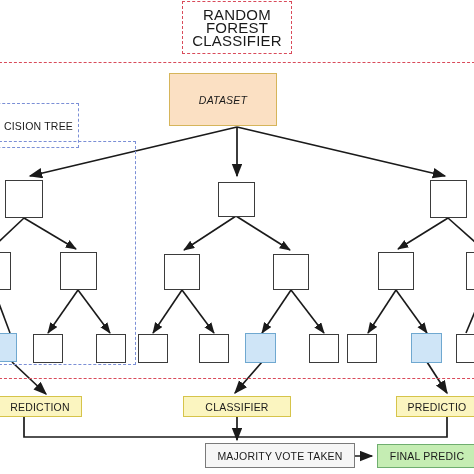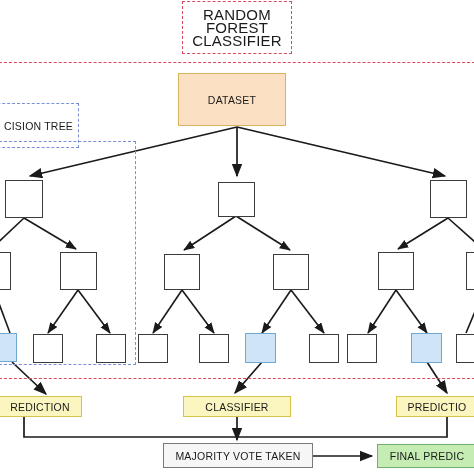--- a/index.html
+++ b/index.html
@@ -13,21 +13,21 @@
   .tree-node.hl{background:#cfe5f7;border-color:#6fa8d0;}
   .titlebox{border:1.7px dashed #d94a5a;background:transparent;
             color:#1a1a1a;font-size:15px;line-height:13px;letter-spacing:.2px;}
   .legendbox{border:1.6px dashed #7b8fd6;background:transparent;
              color:#1a1a1a;font-size:10.5px;letter-spacing:.2px;}
   .dataset{border:1.7px solid #d6b55a;background:#fbe0c3;color:#1a1a1a;
            font-size:10.5px;letter-spacing:.2px;}
   .prediction{border:1.4px solid #d6c44a;background:#fbf5c0;color:#1a1a1a;
               font-size:10.5px;letter-spacing:.2px;}
   .majority{border:1.5px solid #7a7a7a;background:#f6f6f6;color:#1a1a1a;
-            font-size:10.5px;letter-spacing:.2px;}
+            font-size:10.5px;letter-spacing:.2px;margin-left:42px;}
   .final{border:1.5px solid #6fae6f;background:#c5edb3;color:#1a1a1a;
          font-size:10.5px;letter-spacing:.2px;}
   .dline{position:absolute;}
   .dline.h-red{border-top:1.6px dashed #d94a5a;}
   .dline.h-blue{border-top:1.5px dashed #7b8fd6;}
   .dline.v-blue{border-left:1.5px dashed #7b8fd6;}
 </style>
 </head>
 <body>
 
@@ -100,21 +100,21 @@
 
   <div class="node titlebox" style="left:182px;top:1px;width:110px;height:53px;flex-direction:column;">
     <span>RANDOM FOREST</span>
     <span>CLASSIFIER</span>
   </div>
 
   <div class="node legendbox" style="left:-42px;top:103px;width:121px;height:45px;">
     <span style="padding-left:40px;">CISION TREE</span>
   </div>
 
-  <div class="node dataset" style="left:178px;top:73px;width:108px;height:53px;">
+  <div class="node dataset" style="left:169px;top:73px;width:108px;height:53px;font-style:italic;">
     <span>DATASET</span>
   </div>
 
   <div class="node tree-node" style="left:5px;top:180px;width:38px;height:38px;"></div>
   <div class="node tree-node" style="left:218px;top:182px;width:37px;height:35px;"></div>
   <div class="node tree-node" style="left:430px;top:180px;width:37px;height:38px;"></div>
 
   <div class="node tree-node" style="left:-26px;top:252px;width:37px;height:38px;"></div>
   <div class="node tree-node" style="left:60px;top:252px;width:37px;height:38px;"></div>
   <div class="node tree-node" style="left:164px;top:254px;width:36px;height:36px;"></div>

